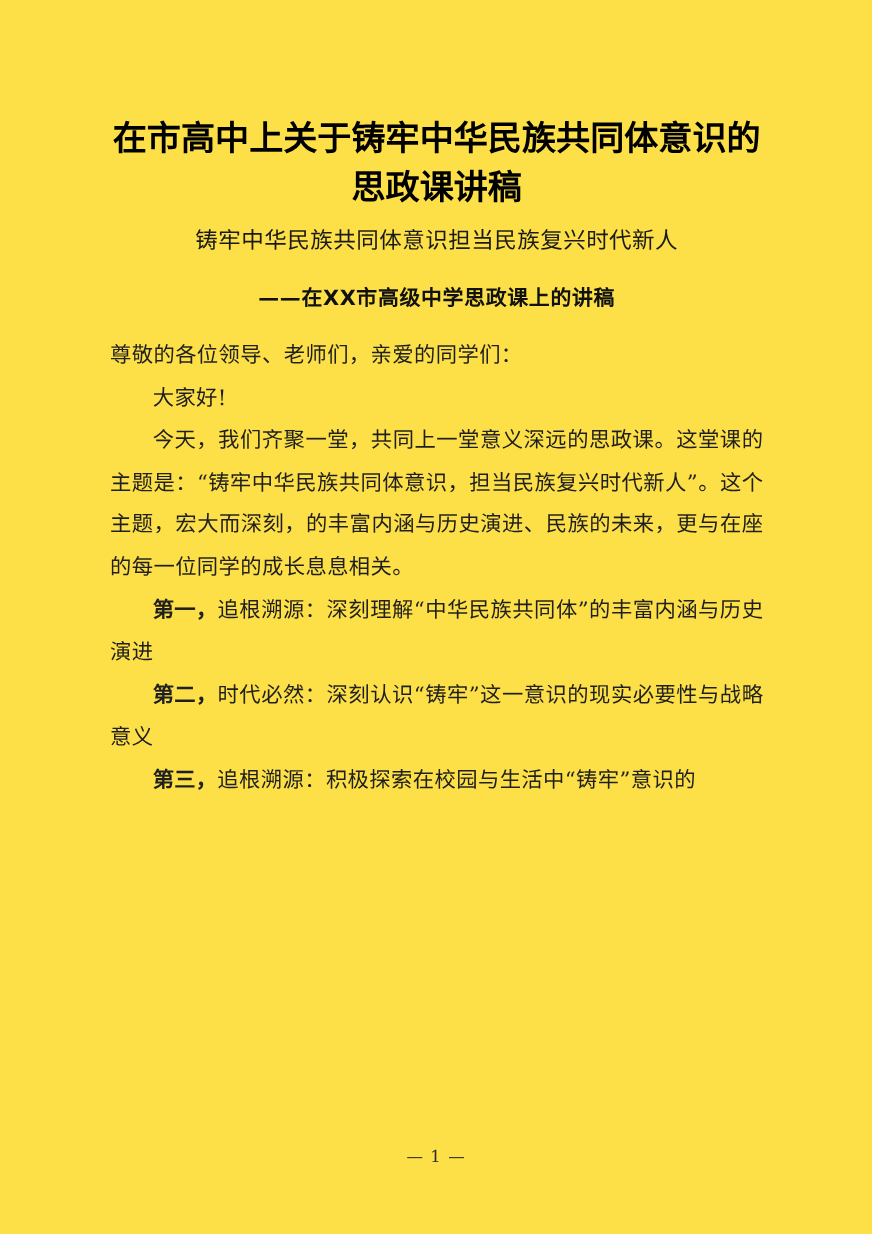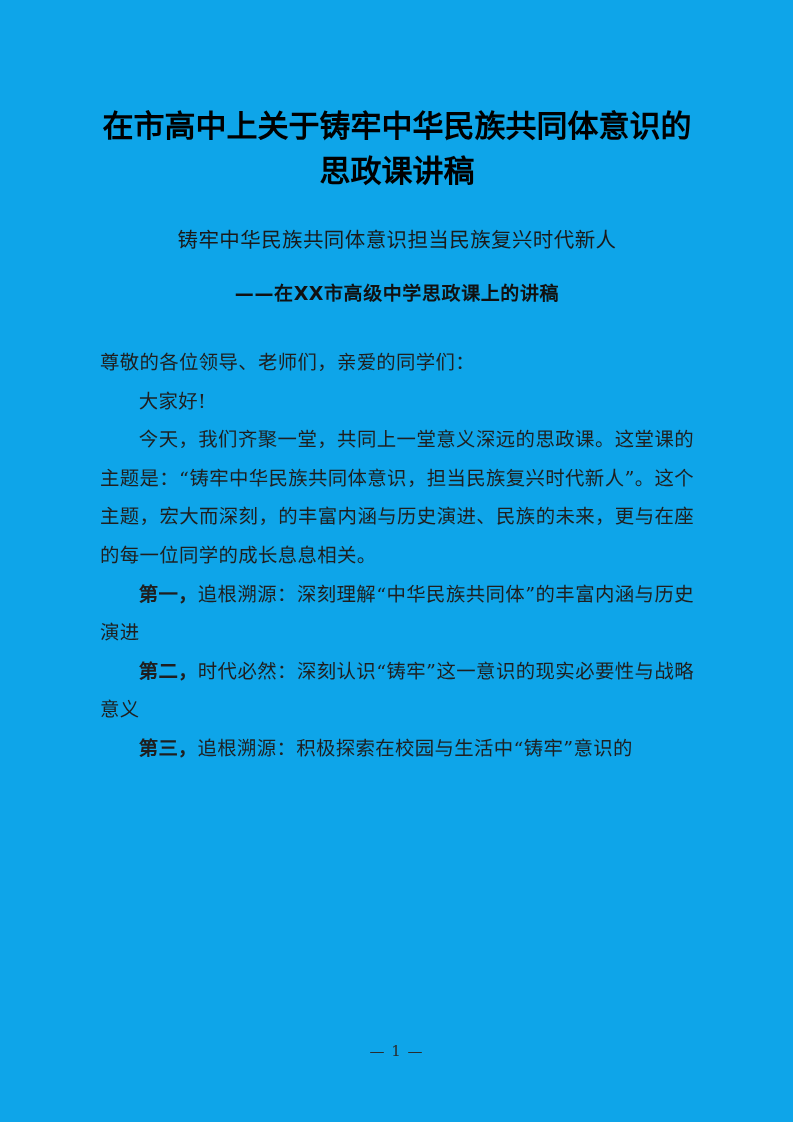--- a/index.html
+++ b/index.html
@@ -17,21 +17,21 @@
     color: #1a1a1a;
     -webkit-font-smoothing: antialiased;
   }
 
   .page {
     width: 793px;
     height: 1122px;
     box-sizing: border-box;
     padding: 0;
     position: relative;
-    background: #0ea5e9;
+    background: #fde047;
   }
 
   
   .doc-title {
     margin: 0;
     padding: 0;
     position: absolute;
     left: 100px;
     top: 104px;
     width: 594px;
@@ -51,40 +51,38 @@
     width: 594px;
     text-align: center;
   }
   .subtitle-line1 {
     font-family: "DejaVu Serif", "Liberation Serif", serif;
     font-size: 20.5px;
     line-height: 37px;
     letter-spacing: 0.4px;
     color: #1a1a1a;
     white-space: nowrap;
-    margin-top: 22px;
   }
   .subtitle-line2 {
     font-family: "DejaVu Sans", "Liberation Sans", sans-serif;
     font-weight: 700;
     font-size: 19px;
     line-height: 37px;
     letter-spacing: 0.6px;
     color: #111111;
     white-space: nowrap;
     margin-top: 16px;
   }
 
   
   .body-area {
     position: absolute;
     left: 100px;
     top: 304px;
     width: 594px;
-    margin-top: 40px;
   }
 
   p.para {
     margin: 0;
     padding: 0;
     font-family: "DejaVu Serif", "Liberation Serif", serif;
     font-size: 19.4px;
     line-height: 38.6px;
     letter-spacing: 0.35px;
     text-align: justify;

